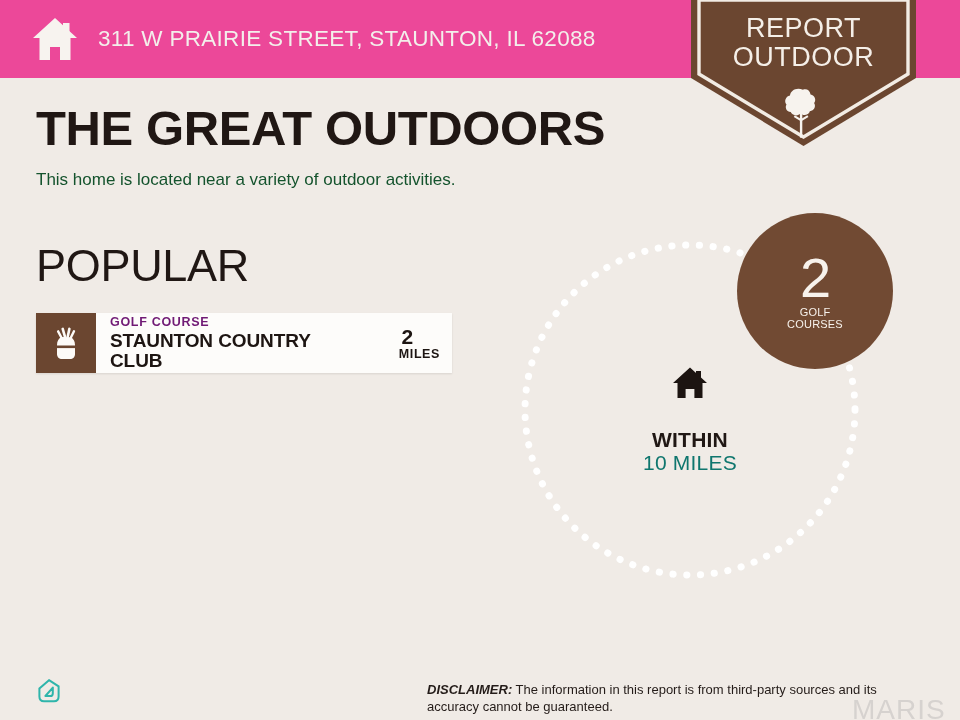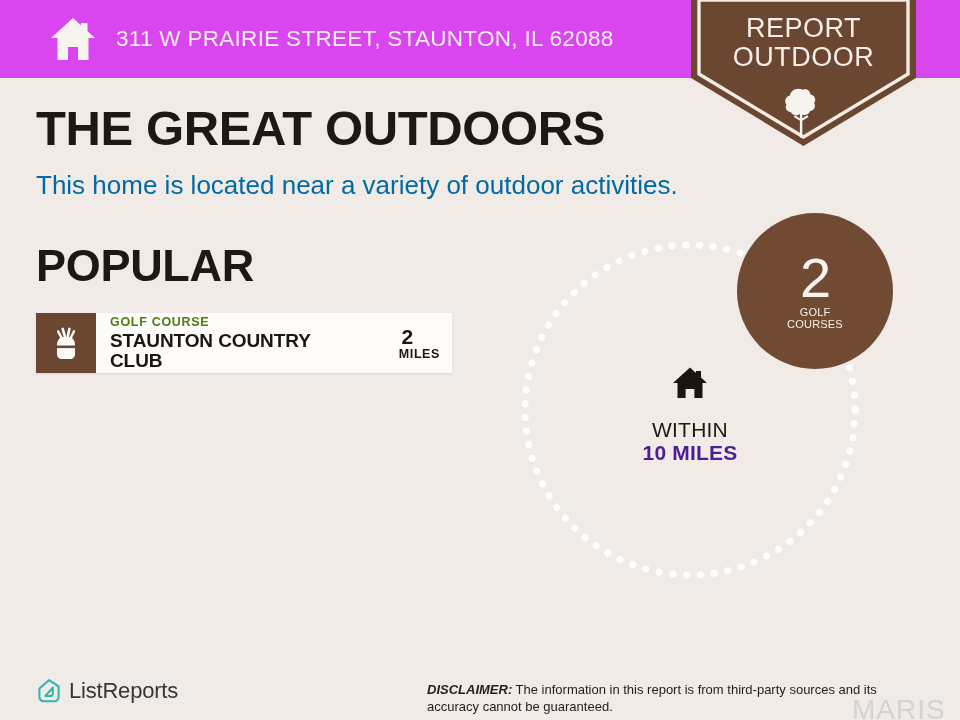--- a/index.html
+++ b/index.html
@@ -15,25 +15,25 @@
     position: relative;
     color: #211715;
   }
 
   
   .header-bar {
     position: absolute;
     left: 0; top: 0;
     width: 960px;
     height: 78px;
-    background: #d946ef;
+    background: #ec4899;
     display: flex;
     align-items: center;
     box-sizing: border-box;
-    padding-left: 48px;
+    padding-left: 30px;
   }
   .header-house {
     width: 50px;
     height: 46px;
     flex: 0 0 auto;
     margin-right: 18px;
     display: block;
   }
   .header-address {
     color: #f3efeb;
@@ -73,33 +73,33 @@
     font-size: 49px;
     font-weight: bold;
     letter-spacing: -0.4px;
     color: #201714;
     margin: 0;
   }
   .title-sub {
     position: absolute;
     left: 36px;
     top: 170px;
-    font-size: 26px;
-    color: #0369a1;
+    font-size: 17px;
+    color: #14532d;
     margin: 0;
     font-weight: 400;
   }
 
   
   .section-heading {
     position: absolute;
     left: 36px;
     top: 240px;
     font-size: 45px;
-    font-weight: bold;
+    font-weight: normal;
     letter-spacing: -0.3px;
     color: #201714;
     margin: 0;
   }
 
   
   .poi-card {
     position: absolute;
     left: 36px;
     top: 313px;
@@ -126,21 +126,21 @@
     align-items: center;
     justify-content: space-between;
     padding: 0 12px 0 14px;
     box-sizing: border-box;
   }
   .poi-text { line-height: 1.05; }
   .poi-category {
     font-size: 12.5px;
     font-weight: bold;
     letter-spacing: 0.7px;
-    color: #4d7c0f;
+    color: #701a75;
     display: block;
     margin-bottom: 2px;
   }
   .poi-name {
     font-size: 19px;
     font-weight: bold;
     letter-spacing: -0.1px;
     color: #1d1512;
     display: block;
   }
@@ -182,31 +182,31 @@
     position: absolute;
     left: 592px;
     top: 366px;
     width: 196px;
     text-align: center;
   }
   .center-marker svg { width: 38px; height: 34px; display: inline-block; }
   .center-within {
     display: block;
     font-size: 21px;
-    font-weight: 400;
+    font-weight: 700;
     color: #201714;
-    margin-top: 14px;
+    margin-top: 24px;
     line-height: 1.1;
     letter-spacing: 0.2px;
   }
   .center-miles {
     display: block;
     font-size: 21px;
-    font-weight: bold;
-    color: #4c1d95;
+    font-weight: normal;
+    color: #0f766e;
     line-height: 1.1;
     letter-spacing: 0.2px;
     text-align: center;
   }
 
   
   .count-bubble {
     position: absolute;
     left: 737px;
     top: 213px;
@@ -349,20 +349,19 @@
     <span>GOLF</span><br>
     <span>COURSES</span>
   </span>
 </div>
 
 <div class="brand">
   <svg viewBox="0 0 26 26">
     <path d="M13 2.2 L22.6 8.4 L22.6 18.4 C22.6 21.2 20.8 23.2 18 23.2 L8 23.2 C5.2 23.2 3.4 21.2 3.4 18.4 L3.4 10.4 Z" fill="none" stroke="#2fb5ab" stroke-width="2"></path>
     <path d="M16.8 9.6 L16.8 15.4 C16.8 16.9 15.7 18 14.2 18 L9.4 18 Z" fill="none" stroke="#2fb5ab" stroke-width="2" stroke-linejoin="round"></path>
   </svg>
-  <span class="brand-name">ListReports</span>
 </div>
 
 <div class="disclaimer">
   <b>DISCLAIMER:</b><span> The information in this report is from third-party sources and its accuracy cannot be guaranteed.</span>
 </div>
 
 <div class="watermark">MARIS</div>
 
 </body></html>

